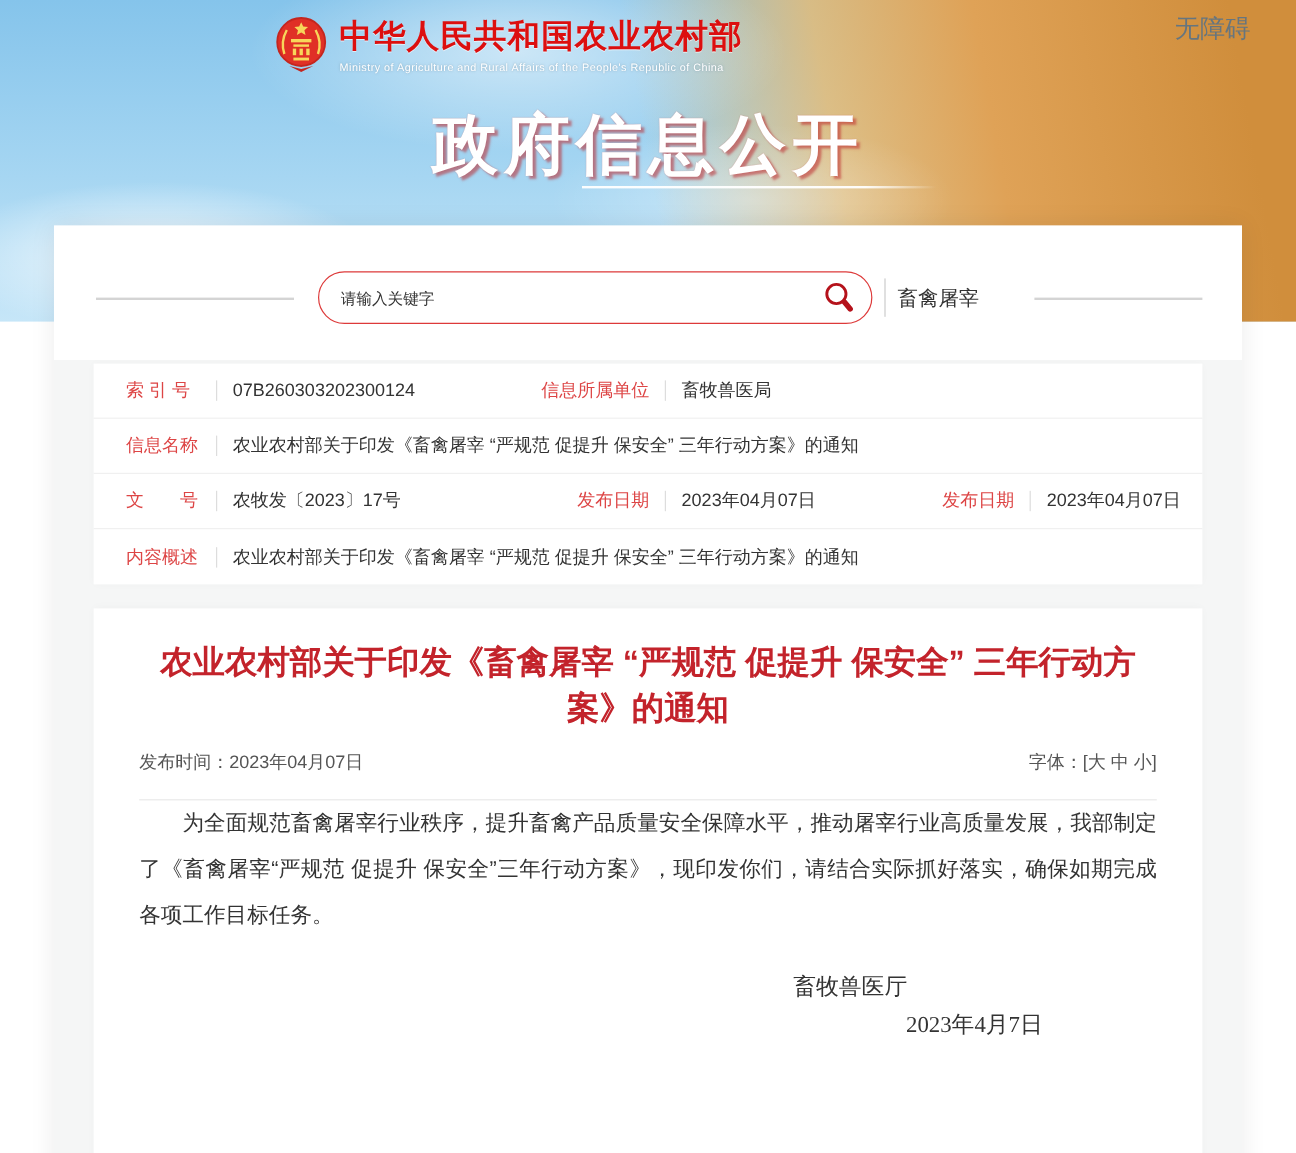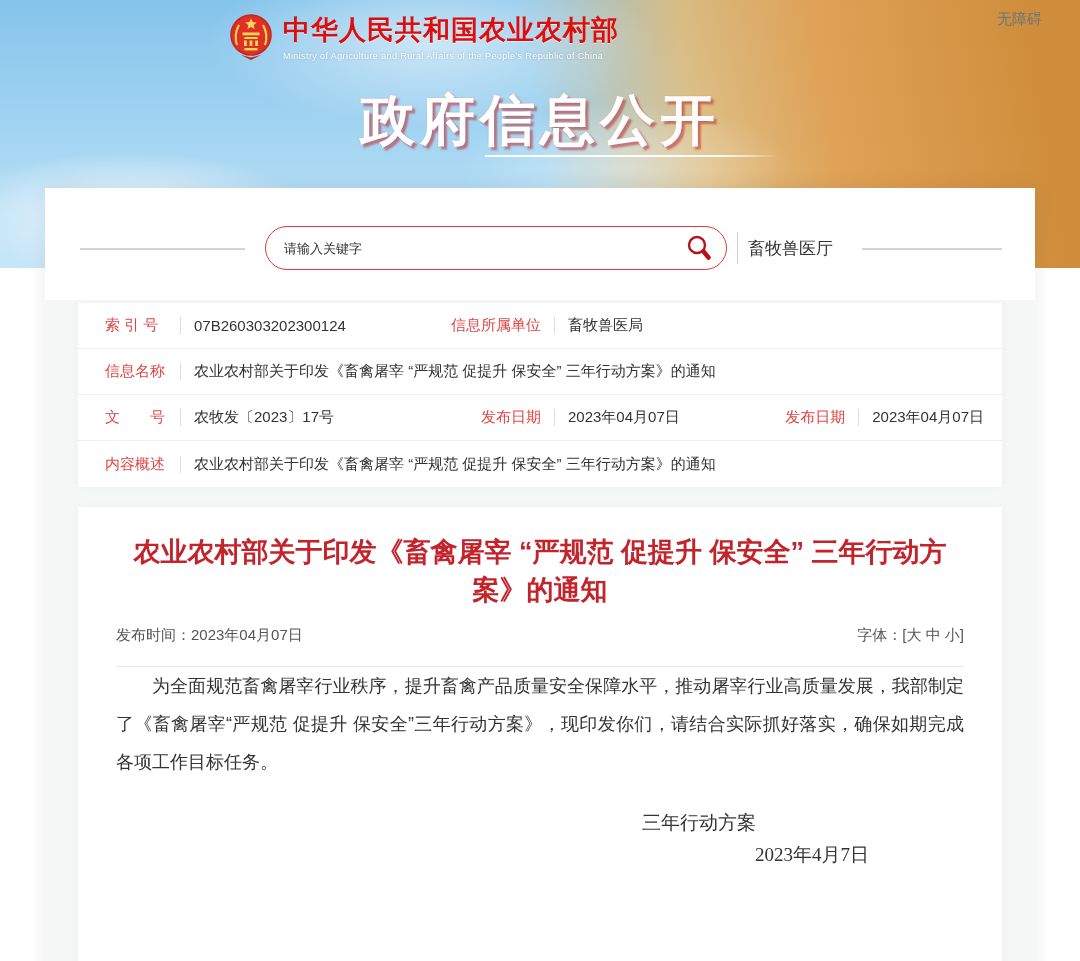--- a/index.html
+++ b/index.html
@@ -8,21 +8,21 @@
 
   
   .header { position:absolute; left:0; top:0; width:1080px; height:268px;
     background:
       radial-gradient(ellipse 260px 90px at 12% 80%, rgba(255,255,255,.85), rgba(255,255,255,0) 70%),
       radial-gradient(ellipse 320px 120px at 40% 16%, rgba(255,255,255,.55), rgba(255,255,255,0) 70%),
       radial-gradient(ellipse 240px 90px at 58% 62%, rgba(255,255,255,.35), rgba(255,255,255,0) 70%),
       linear-gradient(80deg, rgba(238,196,128,0) 50%, rgba(236,186,108,.8) 64%, #dfa257 76%, #d08e3c 95%),
       linear-gradient(to bottom, #85c4eb 0%, #a6d6f2 55%, #c6e6f8 100%);
   }
-  .a11y { position:absolute; top:10px; right:38px; font-size:15px; color:#66757f; cursor:pointer; }
+  .a11y { position:absolute; top:10px; right:38px; font-size:21px; color:#66757f; cursor:pointer; }
   .logo-row { position:absolute; left:227px; top:12px; display:flex; align-items:center; cursor:pointer; }
   .logo-row svg { flex:0 0 auto; }
   .logo-text { margin-left:8px; }
   .logo-cn { font-size:27px; font-weight:bold; color:#dc0f0f; letter-spacing:1px;
     text-shadow:0 1px 0 rgba(255,255,255,.6); }
   .logo-en { font-size:9px; color:#fff; margin-top:3px; letter-spacing:.4px;
     text-shadow:0 0 2px rgba(120,150,170,.8); }
   .banner-title { position:absolute; left:0; right:0; top:84px; text-align:center;
     font-size:55px; font-weight:bold; color:#fff; letter-spacing:5px;
     text-shadow:3px 3px 2px rgba(190,40,45,.55), 0 0 1px rgba(190,40,45,.4); }
@@ -122,21 +122,21 @@
     <div class="search-box">
       <input type="text" placeholder="请输入关键字" style="">
       <button class="search-btn">
         <svg width="30" height="30" viewBox="0 0 30 30">
           <circle cx="13" cy="12" r="8" fill="none" stroke="#b5121b" stroke-width="2.4"></circle>
           <path d="M19.5 18.5 L24.5 24.5" stroke="#b5121b" stroke-width="4.5" stroke-linecap="round"></path>
         </svg>
       </button>
     </div>
     <span class="vdiv"></span>
-    <a class="adv">畜牧兽医厅</a>
+    <a class="adv">畜禽屠宰</a>
     <span class="hline r"></span>
   </div>
 
   <div class="lower">
 
     <div class="meta-card">
       <div class="mrow">
         <span class="mlabel">索 引 号</span>
         <span class="sep"></span>
         <span class="mval w1">07B260303202300124</span>
@@ -168,18 +168,18 @@
     </div>
 
     <div class="article-card">
       <h1>农业农村部关于印发《畜禽屠宰 “严规范 促提升 保安全” 三年行动方案》的通知</h1>
       <div class="meta-line">
         <span><span>发布时间：</span><span>2023年04月07日</span></span>
         <span class="font-ctl"><span>字体：</span><span>[大 中 小]</span></span>
       </div>
       <div class="rule"></div>
       <p class="p2">为全面规范畜禽屠宰行业秩序，提升畜禽产品质量安全保障水平，推动屠宰行业高质量发展，我部制定了《畜禽屠宰“严规范 促提升 保安全”三年行动方案》，现印发你们，请结合实际抓好落实，确保如期完成各项工作目标任务。</p>
-      <div class="sig-name">三年行动方案</div>
+      <div class="sig-name">畜牧兽医厅</div>
       <div class="sig-date">2023年4月7日</div>
     </div>
 
   </div>
 </div>
 
 </body></html>

